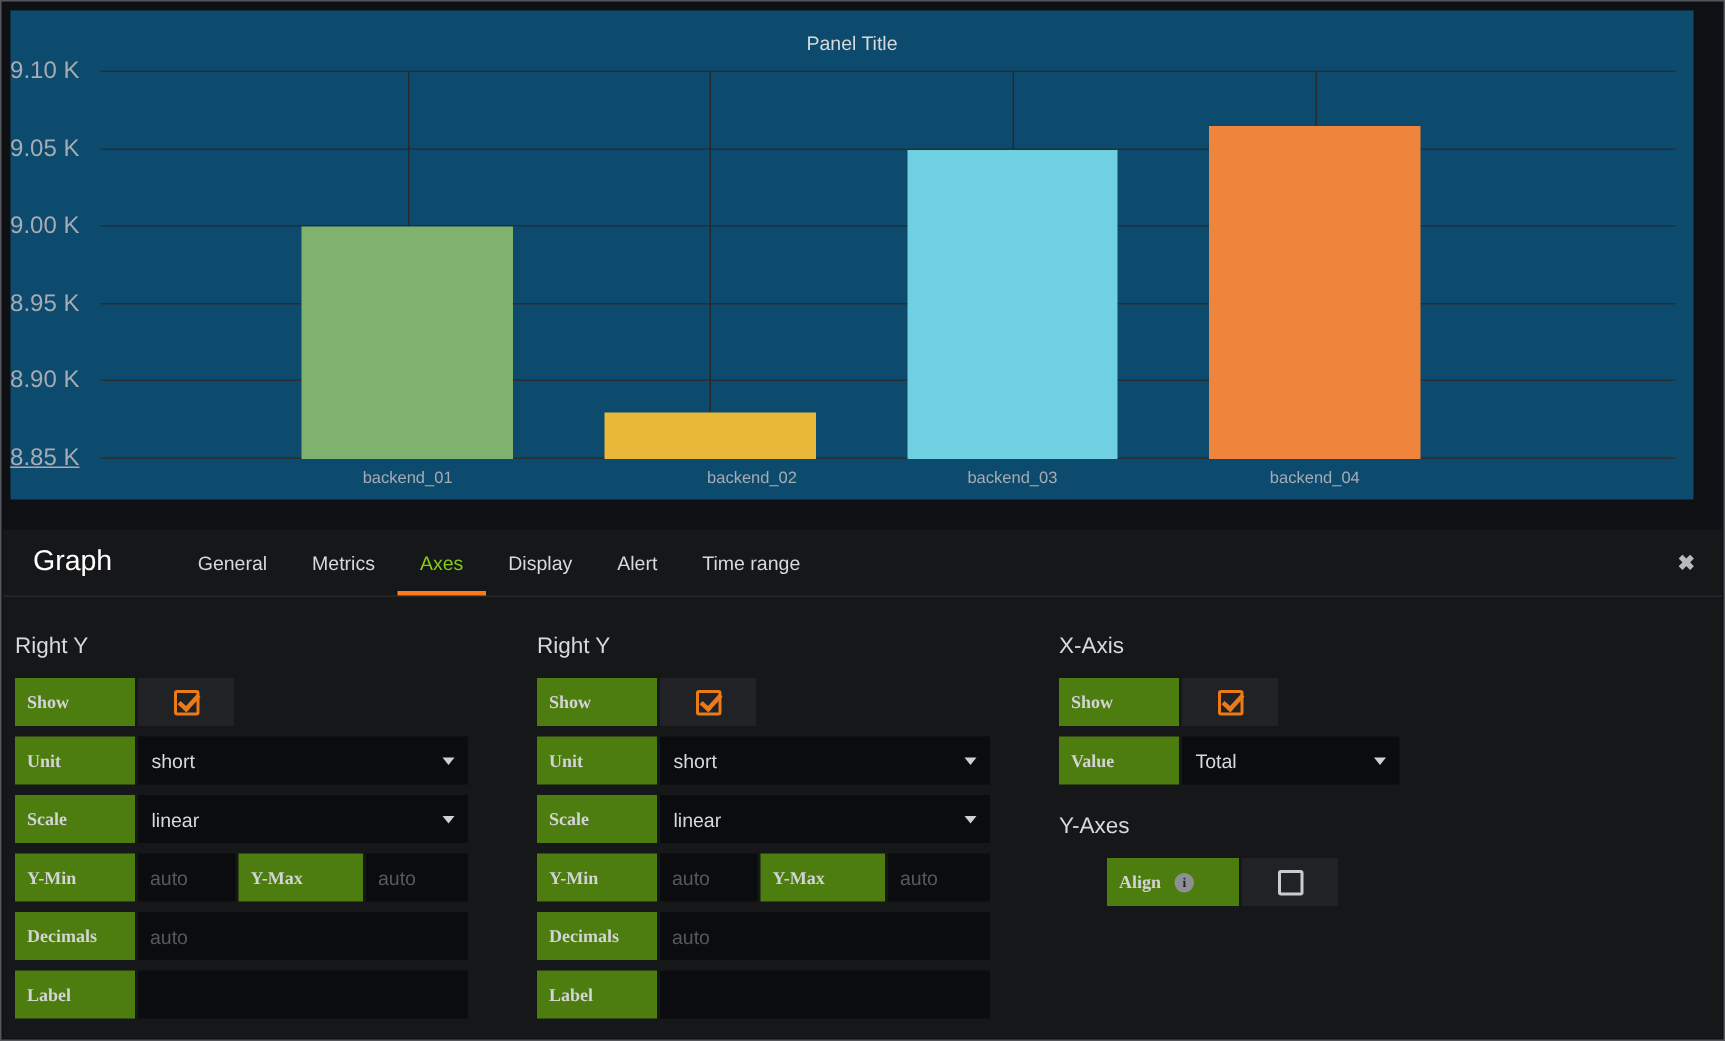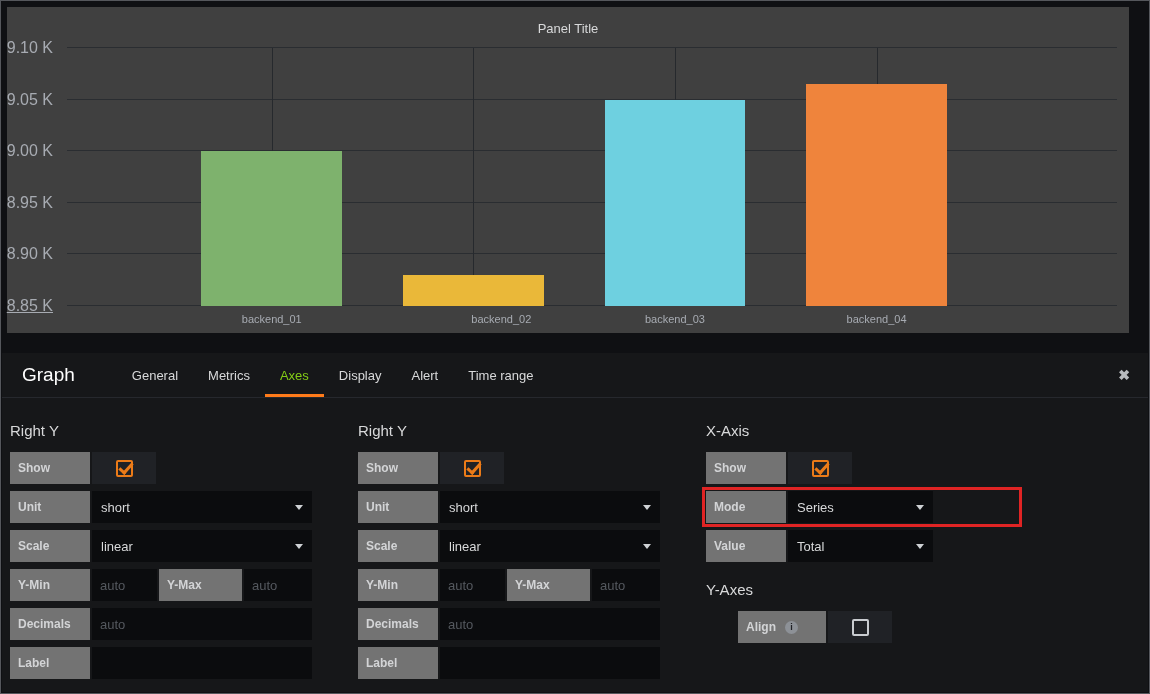--- a/index.html
+++ b/index.html
@@ -5,21 +5,21 @@
   * { box-sizing: border-box; margin: 0; padding: 0; }
   html, body { background: #0f1013; }
   body {
     width: 1150px; height: 694px;
     font-family: "Liberation Sans", sans-serif;
     position: relative; overflow: hidden;
   }
   .screen { position: absolute; inset: 0; border: 1px solid #55575c; background: #0f1013; }
 
   
-  .chart-panel { position: absolute; top: 6px; left: 6px; right: 20px; height: 326px; background: #404040; }
+  .chart-panel { position: absolute; top: 6px; left: 6px; right: 20px; height: 326px; background: #0c4a6e; }
   .panel-title { text-align: center; padding-top: 14px; font-size: 13px; color: #d8d9da; font-weight: 500; }
   .y-axis { position: absolute; left: 0; top: 41px; bottom: 27px; width: 54px; }
   .ytick { position: absolute; right: 8px; transform: translateY(50%); font-size: 16px; color: #a7abb2; white-space: nowrap; }
   .plot-area { position: absolute; left: 60px; right: 12px; top: 41px; bottom: 27px; }
   .hgrid { position: absolute; left: 0; right: 0; height: 1px; background: #2a2d31; }
   .vgrid { position: absolute; top: 0; bottom: 0; width: 1px; background: #26292d; }
   .bar { position: absolute; bottom: 0; }
   .x-axis-labels { position: absolute; top: 100%; left: 0; right: 0; height: 22px; }
   .xtick { position: absolute; transform: translateX(-50%); top: 7px; font-size: 11px; color: #a7abb2; white-space: nowrap; }
 
@@ -31,22 +31,22 @@
          cursor: pointer; border-bottom: 3px solid transparent; }
   .tab.active { color: #84cc16; border-bottom-color: #ff7b1a; }
   .close-btn { margin-left: auto; align-self: center; color: #b8bbbe; font-size: 14px; font-weight: 700; cursor: pointer; }
 
   .form { display: flex; padding: 16px 0 0 8px; gap: 46px; }
   .col { width: 302px; flex: none; }
   .col.col3 { width: 312px; }
   .sec-head { font-size: 15px; color: #d8d9da; margin: 8px 0 13px; font-weight: 400; }
   .sec-head.subhead { margin-top: 19px; }
   .row { display: flex; gap: 2px; margin-bottom: 7px; height: 32px; position: relative; }
-  .lbl { background: #737373; color: #d3d4d6; font-size: 12px; font-weight: 600;
-         display: flex; align-items: center; padding: 0 8px; flex: none; }
+  .lbl { background: #4d7c0f; color: #d3d4d6; font-size: 12px; font-weight: 600;
+         display: flex; align-items: center; padding: 0 8px; flex: none; font-family: Liberation Serif, serif; }
   .w80 { width: 80px; } .w83 { width: 83px; } .w88 { width: 88px; margin-left: 32px; } .w65 { width: 65px; flex: none; }
   .w145 { width: 145px; flex: none; }
   .grow { flex: 1; }
   .input { background: #0b0c0e; border: none; outline: none; color: #d8d9da; font-size: 13px;
            padding: 0 8px; height: 32px; font-family: inherit; min-width: 0; }
   .input::placeholder { color: #55595f; }
   .dropdown { background: #0b0c0e; display: flex; align-items: center; padding: 0 9px; cursor: pointer; }
   .dd-value { color: #d8d9da; font-size: 13px; }
   .caret { margin-left: auto; width: 0; height: 0; border-left: 4px solid transparent;
            border-right: 4px solid transparent; border-top: 5px solid #cfd2d5; }
@@ -205,27 +205,20 @@
       <div class="col col3">
         <div class="sec-head">X-Axis</div>
 
         <div class="row">
           <span class="lbl w80">Show</span>
           <span class="cbcell">
             <span class="checkbox checked"></span>
           </span>
         </div>
 
-        <div class="row highlight">
-          <span class="lbl w80">Mode</span>
-          <div class="dropdown w145">
-            <span class="dd-value">Series</span>
-            <span class="caret"></span>
-          </div>
-        </div>
 
         <div class="row">
           <span class="lbl w80">Value</span>
           <div class="dropdown w145">
             <span class="dd-value">Total</span>
             <span class="caret"></span>
           </div>
         </div>
 
         <div class="sec-head subhead">Y-Axes</div>

